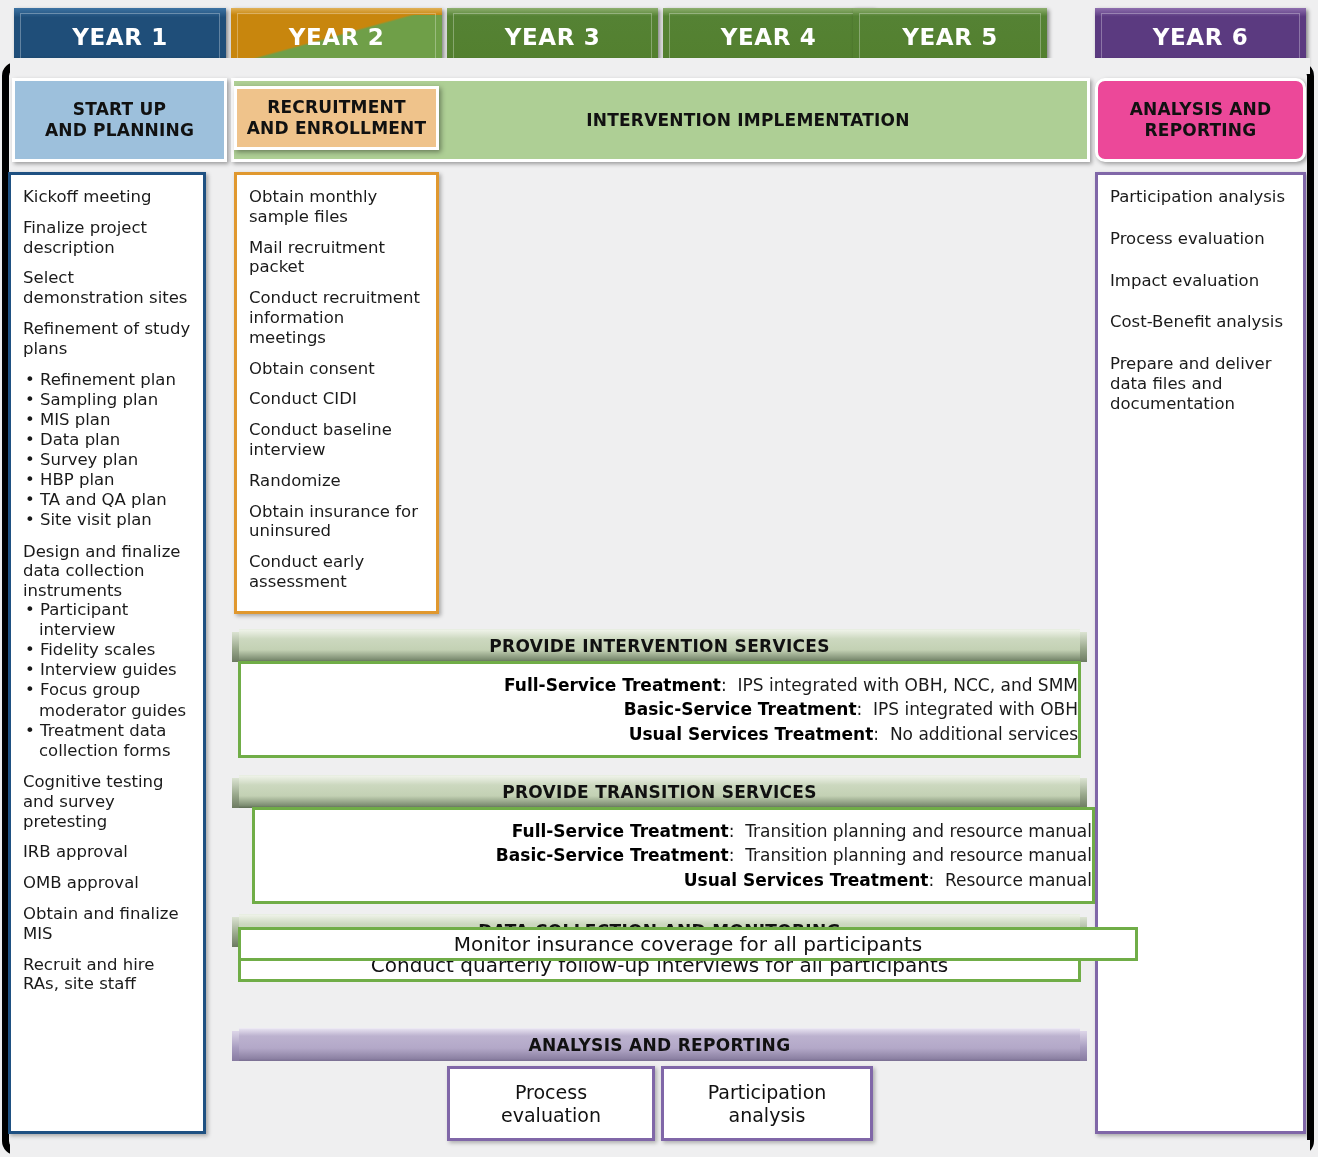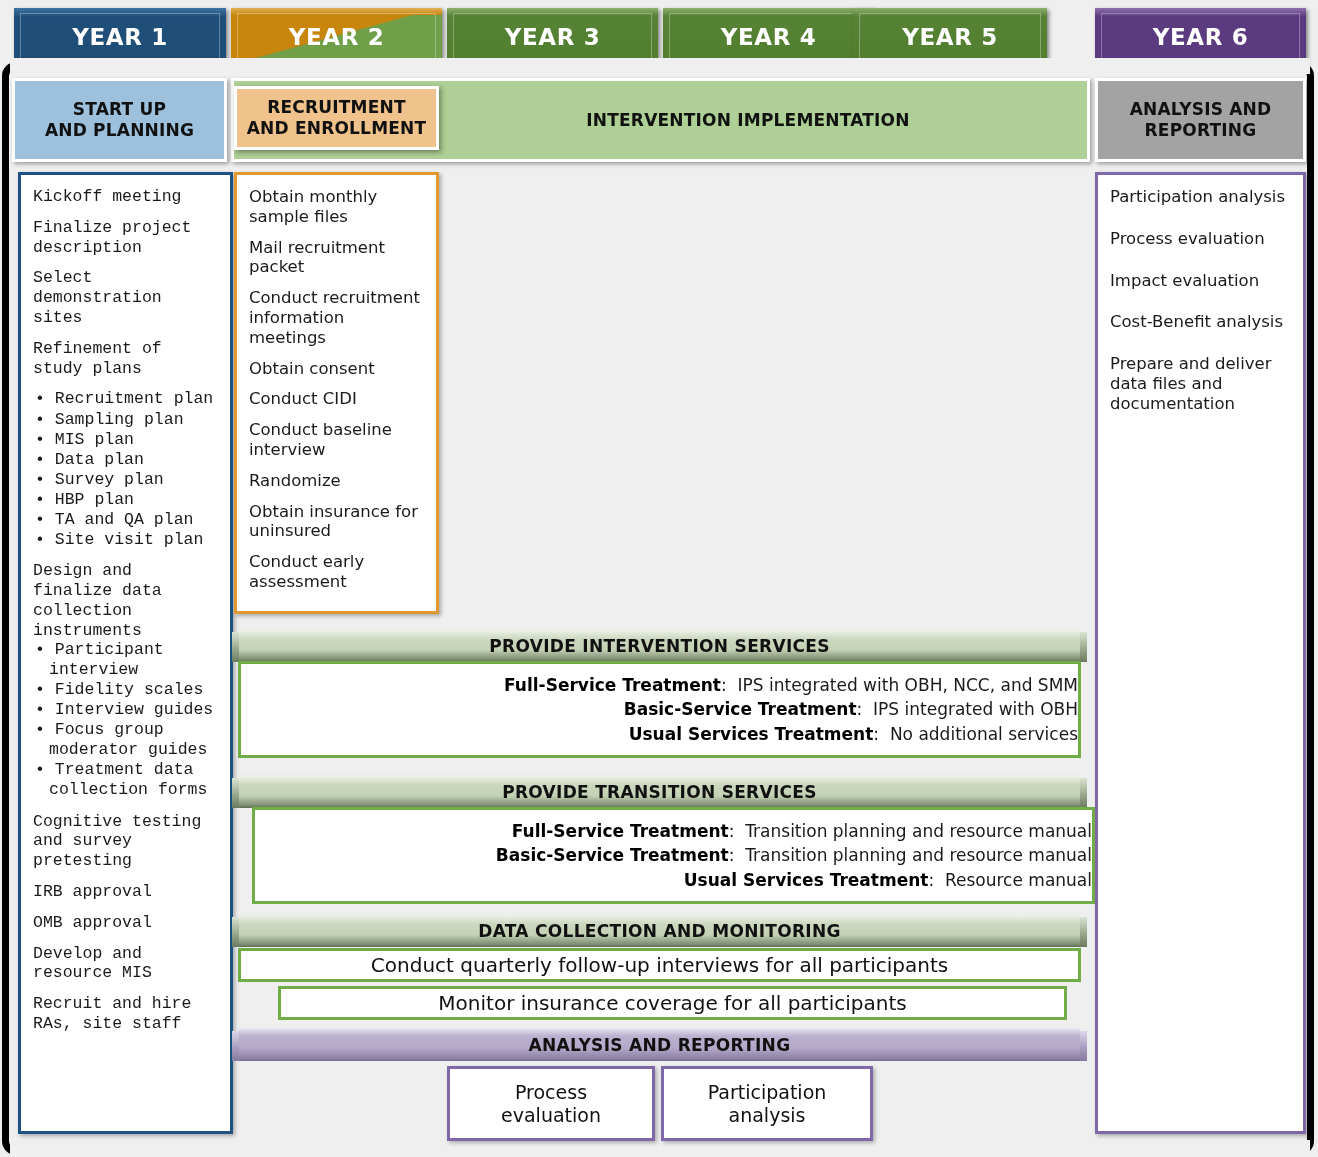--- a/index.html
+++ b/index.html
@@ -111,21 +111,21 @@
     font-weight: bold;
     font-size: 17px;
     color: #111111;
     border: 3px solid #ffffff;
     box-shadow: 2px 2px 4px rgba(0,0,0,0.35);
     line-height: 1.22;
     letter-spacing: 0.2px;
   }
   .pb-blue   { background:#9dc0dc; }
   .pb-green  { background:#aecf95; }
-  .pb-purple { background:#a3a3a3; }
+  .pb-purple { background:#ec4899;border-radius:10px; }
   .pb-tan {
     background:#efc38b;
     box-shadow: 2px 2px 5px rgba(0,0,0,0.40);
     z-index: 6;
   }
 
   
   .col-box {
     position: absolute;
     box-sizing: border-box;
@@ -301,47 +301,47 @@
     <div class="phase-box pb-purple" style="left:1095px; width:211px;">
       <div>
         <span>ANALYSIS AND</span><br>
         <span>REPORTING</span>
       </div>
     </div>
   </div>
 
   <div class="mid-bg"></div>
 
-  <div class="col-box col-blue" style="left:18px; top:172px; width:215px; height:962px;font-family:Liberation Mono, monospace;">
+  <div class="col-box col-blue" style="left:8px; top:172px; width:198px; height:962px;">
     <div class="c-item">Kickoff meeting</div>
     <div class="c-item">Finalize project description</div>
     <div class="c-item">Select demonstration sites</div>
     <div class="c-item">Refinement of study plans</div>
     <div class="bullet-group">
-      <div class="c-bullet">•&nbsp;<span>Recruitment plan</span></div>
+      <div class="c-bullet">•&nbsp;<span>Refinement plan</span></div>
       <div class="c-bullet">•&nbsp;<span>Sampling plan</span></div>
       <div class="c-bullet">•&nbsp;<span>MIS plan</span></div>
       <div class="c-bullet">•&nbsp;<span>Data plan</span></div>
       <div class="c-bullet">•&nbsp;<span>Survey plan</span></div>
       <div class="c-bullet">•&nbsp;<span>HBP plan</span></div>
       <div class="c-bullet">•&nbsp;<span>TA and QA plan</span></div>
       <div class="c-bullet">•&nbsp;<span>Site visit plan</span></div>
     </div>
     <div class="c-item tight">Design and finalize data collection instruments</div>
     <div class="bullet-group attached">
       <div class="c-bullet">•&nbsp;<span>Participant interview</span></div>
       <div class="c-bullet">•&nbsp;<span>Fidelity scales</span></div>
       <div class="c-bullet">•&nbsp;<span>Interview guides</span></div>
       <div class="c-bullet">•&nbsp;<span>Focus group moderator guides</span></div>
       <div class="c-bullet">•&nbsp;<span>Treatment data collection forms</span></div>
     </div>
     <div class="c-item">Cognitive testing and survey pretesting</div>
     <div class="c-item">IRB approval</div>
     <div class="c-item">OMB approval</div>
-    <div class="c-item">Develop and resource MIS</div>
+    <div class="c-item">Obtain and finalize MIS</div>
     <div class="c-item">Recruit and hire RAs, site staff</div>
   </div>
 
   <div class="col-box col-orange" style="left:234px; top:172px; width:205px; height:442px;">
     <div class="c-item">Obtain monthly sample files</div>
     <div class="c-item">Mail recruitment packet</div>
     <div class="c-item">Conduct recruitment information meetings</div>
     <div class="c-item">Obtain consent</div>
     <div class="c-item">Conduct CIDI</div>
     <div class="c-item">Conduct baseline interview</div>
@@ -397,21 +397,21 @@
       <span>Resource manual</span>
     </div>
   </div>
 
   <div class="ribbon rb-green" style="left:232px; top:914px; width:855px;">
     <div class="tab-l"></div>
     <div class="tab-r"></div>
     <div class="body">DATA COLLECTION AND MONITORING</div>
   </div>
   <div class="dc-row" style="left:238px; top:948px; width:843px; height:34px;">Conduct quarterly follow-up interviews for all participants</div>
-  <div class="dc-row" style="left:238px; top:986px; width:789px; height:34px;margin-left:40px;">Monitor insurance coverage for all participants</div>
+  <div class="dc-row" style="left:238px; top:927px; width:900px; height:34px;">Monitor insurance coverage for all participants</div>
 
   <div class="ribbon rb-purple" style="left:232px; top:1028px; width:855px;">
     <div class="tab-l"></div>
     <div class="tab-r"></div>
     <div class="body">ANALYSIS AND REPORTING</div>
   </div>
 
   <div class="ar-box" style="left:447px; top:1066px; width:208px; height:75px;">
     <div>
       <span>Process</span><br>

